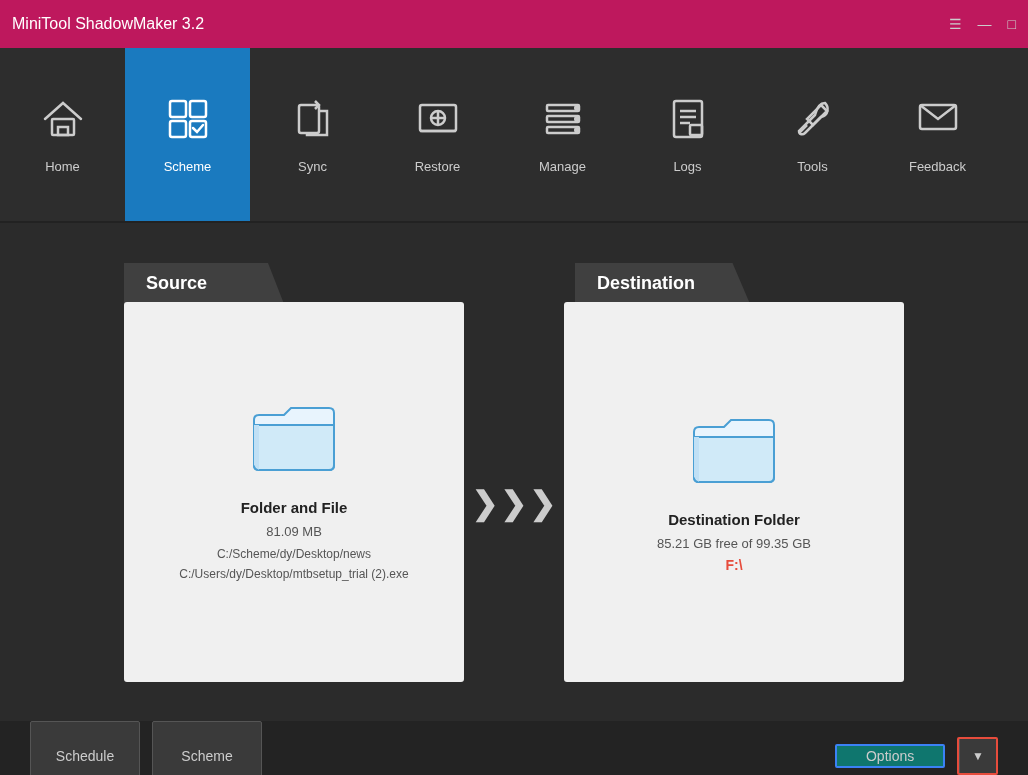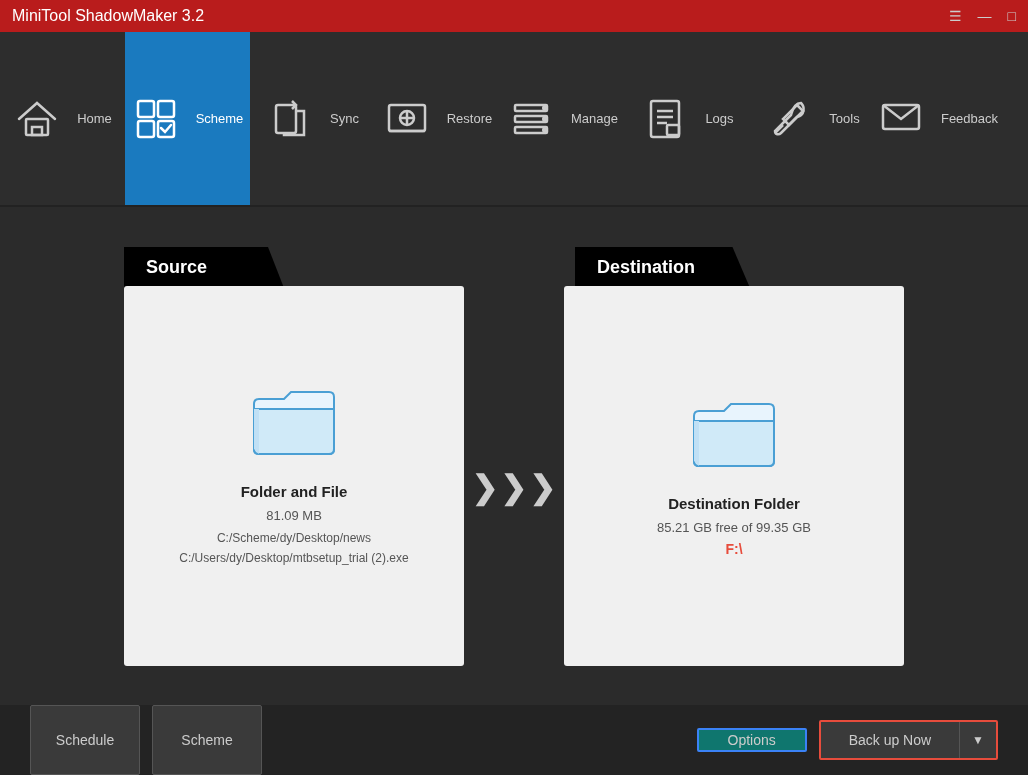--- a/index.html
+++ b/index.html
@@ -7,22 +7,22 @@
       width: 1028px;
       height: 775px;
       background: #2b2b2b;
       font-family: 'Segoe UI', Arial, sans-serif;
       overflow: hidden;
       color: #fff;
     }
 
     
     #titlebar {
-      background: #b91c1c;
-      height: 32px;
+      background: #be185d;
+      height: 48px;
       display: flex;
       align-items: center;
       justify-content: space-between;
       padding: 0 12px;
     }
     #titlebar-controls {
       display: flex;
       gap: 16px;
     }
     .title-btn {
@@ -36,21 +36,21 @@
     
     #navbar {
       background: #2d2d2d;
       height: 175px;
       display: flex;
       align-items: stretch;
       border-bottom: 2px solid #222;
     }
     .nav-item {
       display: flex;
-      flex-direction: row;
+      flex-direction: column;
       align-items: center;
       justify-content: center;
       width: 125px;
       cursor: pointer;
       gap: 16px;
       color: #ccc;
       font-size: 13px;
       transition: background 0.2s;
     }
     .nav-item.active {
@@ -95,21 +95,21 @@
     }
 
     .card-label {
       display: flex;
       align-items: center;
       gap: 0;
       margin-bottom: 0;
     }
 
     .card-label-box {
-      background: #000000;
+      background: #404040;
       color: #fff;
       font-size: 18px;
       font-weight: bold;
       padding: 10px 22px;
       clip-path: polygon(0 0, 90% 0, 100% 100%, 0 100%);
       min-width: 160px;
     }
     .card-label-box.destination {
       min-width: 175px;
       margin-left: 11px;
@@ -412,16 +412,15 @@
 
   </div>
 </div>
 
 <div id="bottom-toolbar">
   <button class="toolbar-btn">Schedule</button>
   <button class="toolbar-btn">Scheme</button>
   <div class="spacer"></div>
   <button class="options-btn">Options</button>
   <div class="backup-now-group">
-    <button class="backup-now-btn">Back up Now</button>
     <button class="backup-now-dropdown">▼</button>
   </div>
 </div>
 
 </body></html>

